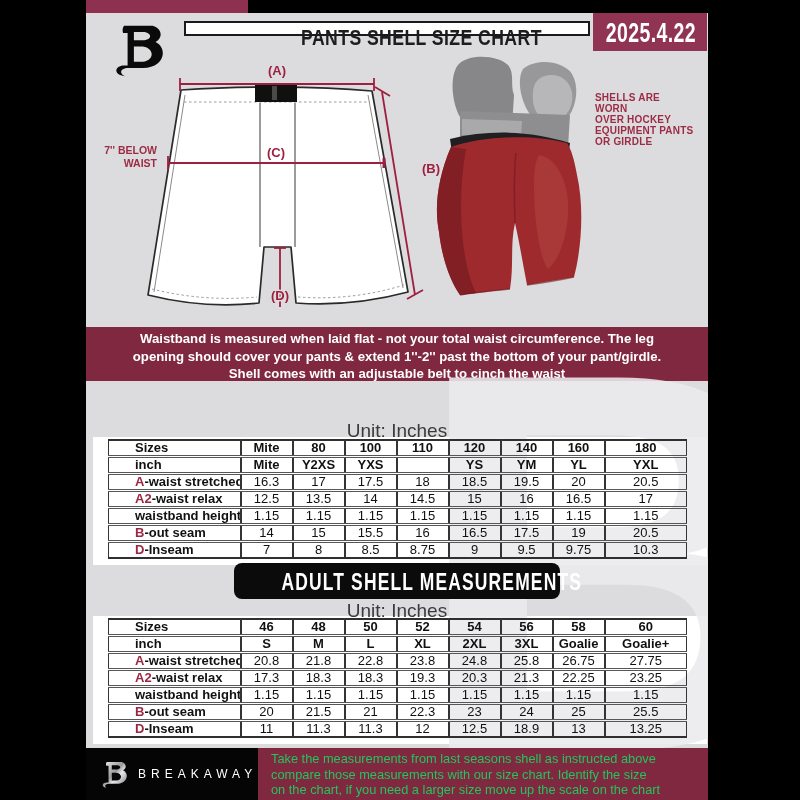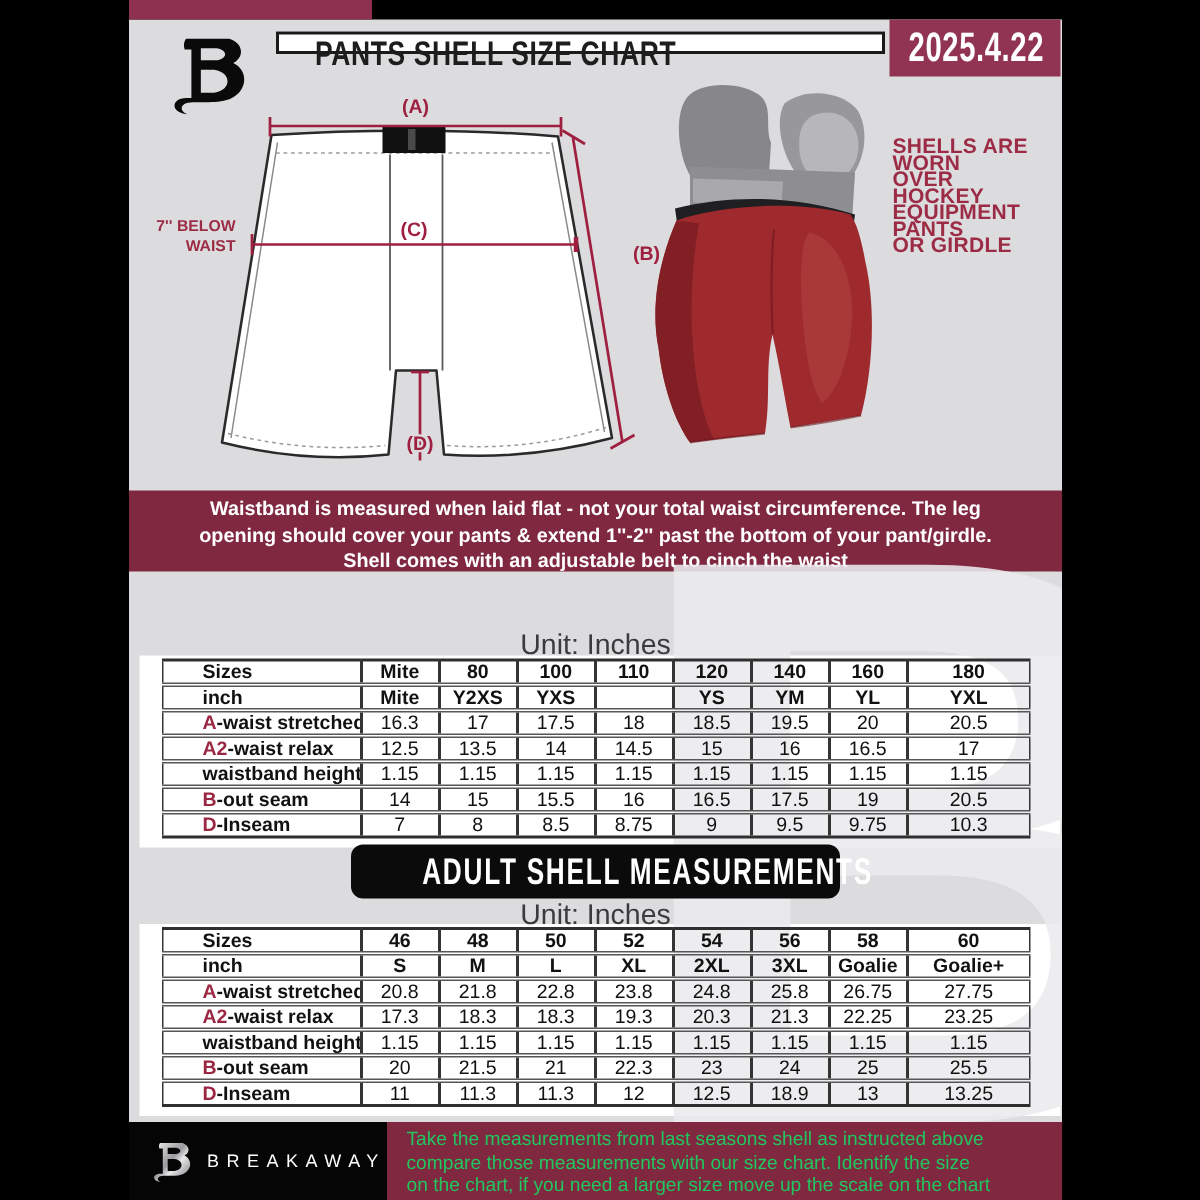--- a/index.html
+++ b/index.html
@@ -3,29 +3,29 @@
 <meta charset="utf-8">
 <style>
   html,body{margin:0;padding:0;background:#000;}
   body{width:800px;height:800px;position:relative;font-family:"Liberation Sans",sans-serif;overflow:hidden;}
   .page{position:absolute;left:86px;top:0;width:622px;height:800px;background:#dcdcde;overflow:hidden;}
   
   .top-strip{position:absolute;left:0;top:0;width:622px;height:13px;background:#000;z-index:3;}
   .top-strip .maroon-seg{position:absolute;left:0;top:0;width:162px;height:13px;background:#8e3150;}
   
   .logo-b{position:absolute;left:29px;top:20px;width:54px;height:62px;z-index:3;}
-  .title-box{position:absolute;left:98px;top:21px;width:406px;height:15px;background:#fff;border:2px solid #1a1a1a;box-sizing:border-box;z-index:3;}
+  .title-box{position:absolute;left:98px;top:21px;width:406px;height:15px;background:#fff;border:2px solid #1a1a1a;box-sizing:border-box;z-index:3;text-align:right;}
   .title-box .t{display:inline-block;margin-left:24px;line-height:27px;font-size:21px;font-weight:600;letter-spacing:.5px;color:#1d1d1d;transform:scale(.84,1.08);transform-origin:left center;white-space:nowrap;}
   .date-badge{position:absolute;left:507px;top:13px;width:114px;height:38px;background:#913453;z-index:4;text-align:center;}
   .date-badge .t{display:inline-block;line-height:38px;font-size:25px;font-weight:700;color:#fff;letter-spacing:.5px;transform:scale(.78,1.1);transform-origin:center;}
   
   .diagram-svg{position:absolute;left:14px;top:55px;z-index:2;}
   .photo-svg{position:absolute;left:344px;top:55px;z-index:2;}
   .photo-caption{position:absolute;left:509px;top:92px;width:100px;z-index:2;
-    font-size:14px;line-height:11px;font-weight:700;color:#9c2c46;letter-spacing:.2px;}
+    font-size:10px;line-height:11px;font-weight:700;color:#9c2c46;letter-spacing:.2px;}
   
   .banner{position:absolute;left:0;top:327px;width:622px;height:54px;background:#7f2840;z-index:2;
     color:#fff;text-align:center;font-size:13.2px;line-height:17.5px;font-weight:600;padding-top:3px;box-sizing:border-box;}
   
   .sec-box{position:absolute;left:148px;width:326px;height:36px;background:#0b0b0b;border-radius:8px;text-align:center;z-index:3;}
   .sec-box .t{display:inline-block;line-height:36px;color:#fff;font-size:23px;font-weight:700;letter-spacing:1.5px;transform:scale(.76,1.08);transform-origin:center;white-space:nowrap;}
   .ybox{top:383px;} .abox{top:563px;}
   .unit{position:absolute;left:0;width:622px;text-align:center;font-size:19px;color:#3b3b3d;z-index:3;}
   .unit1{top:420px;} .unit2{top:600px;}
   

